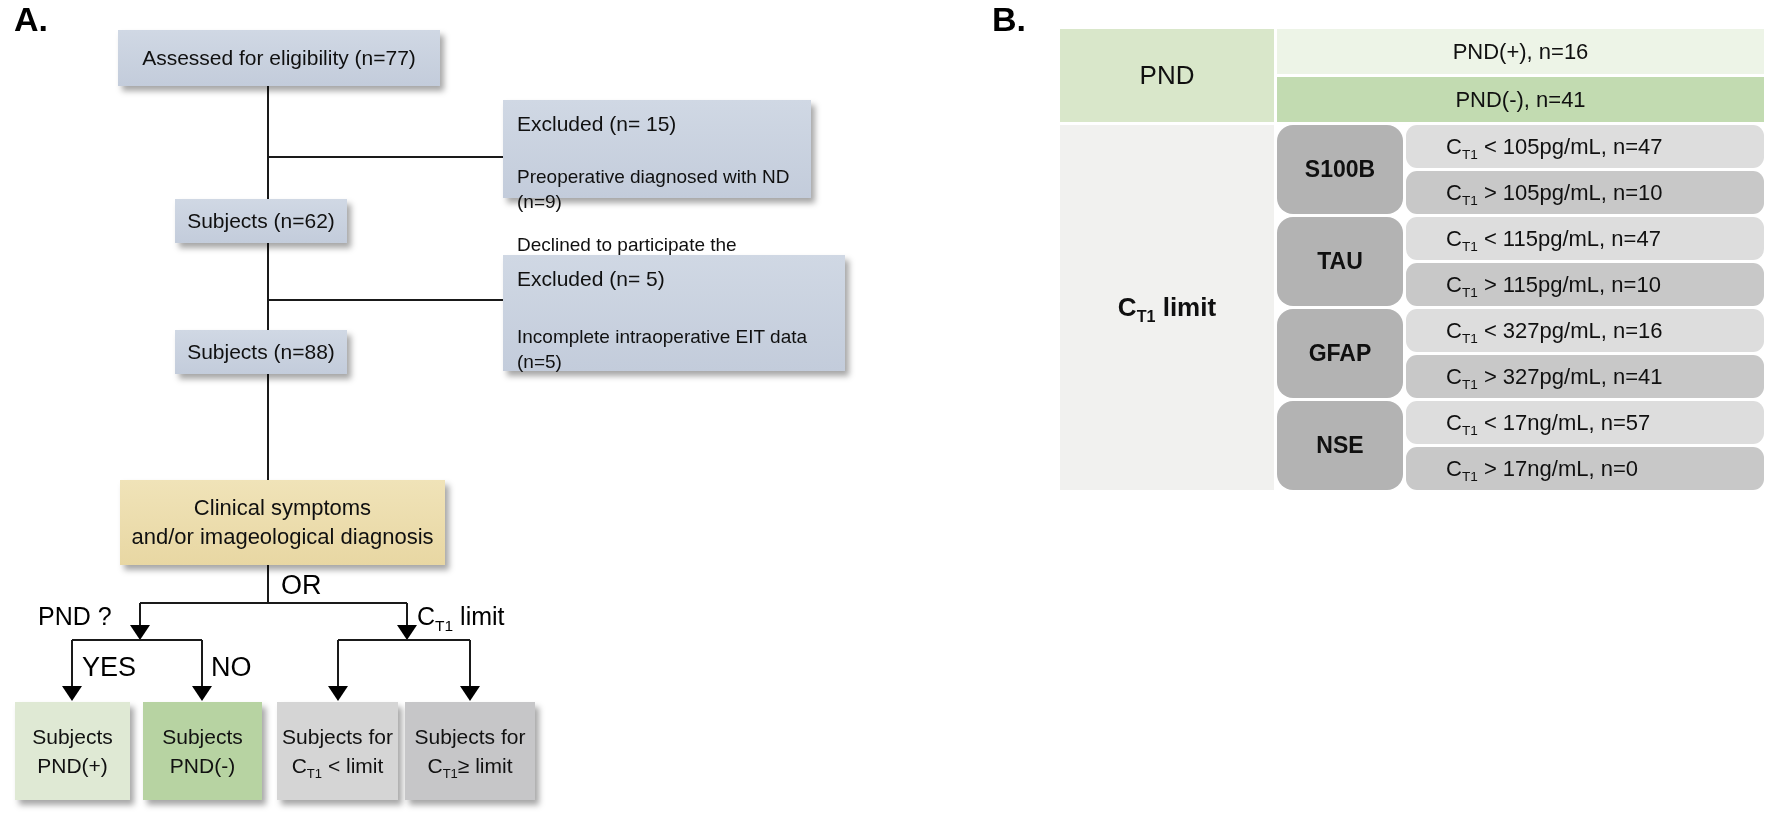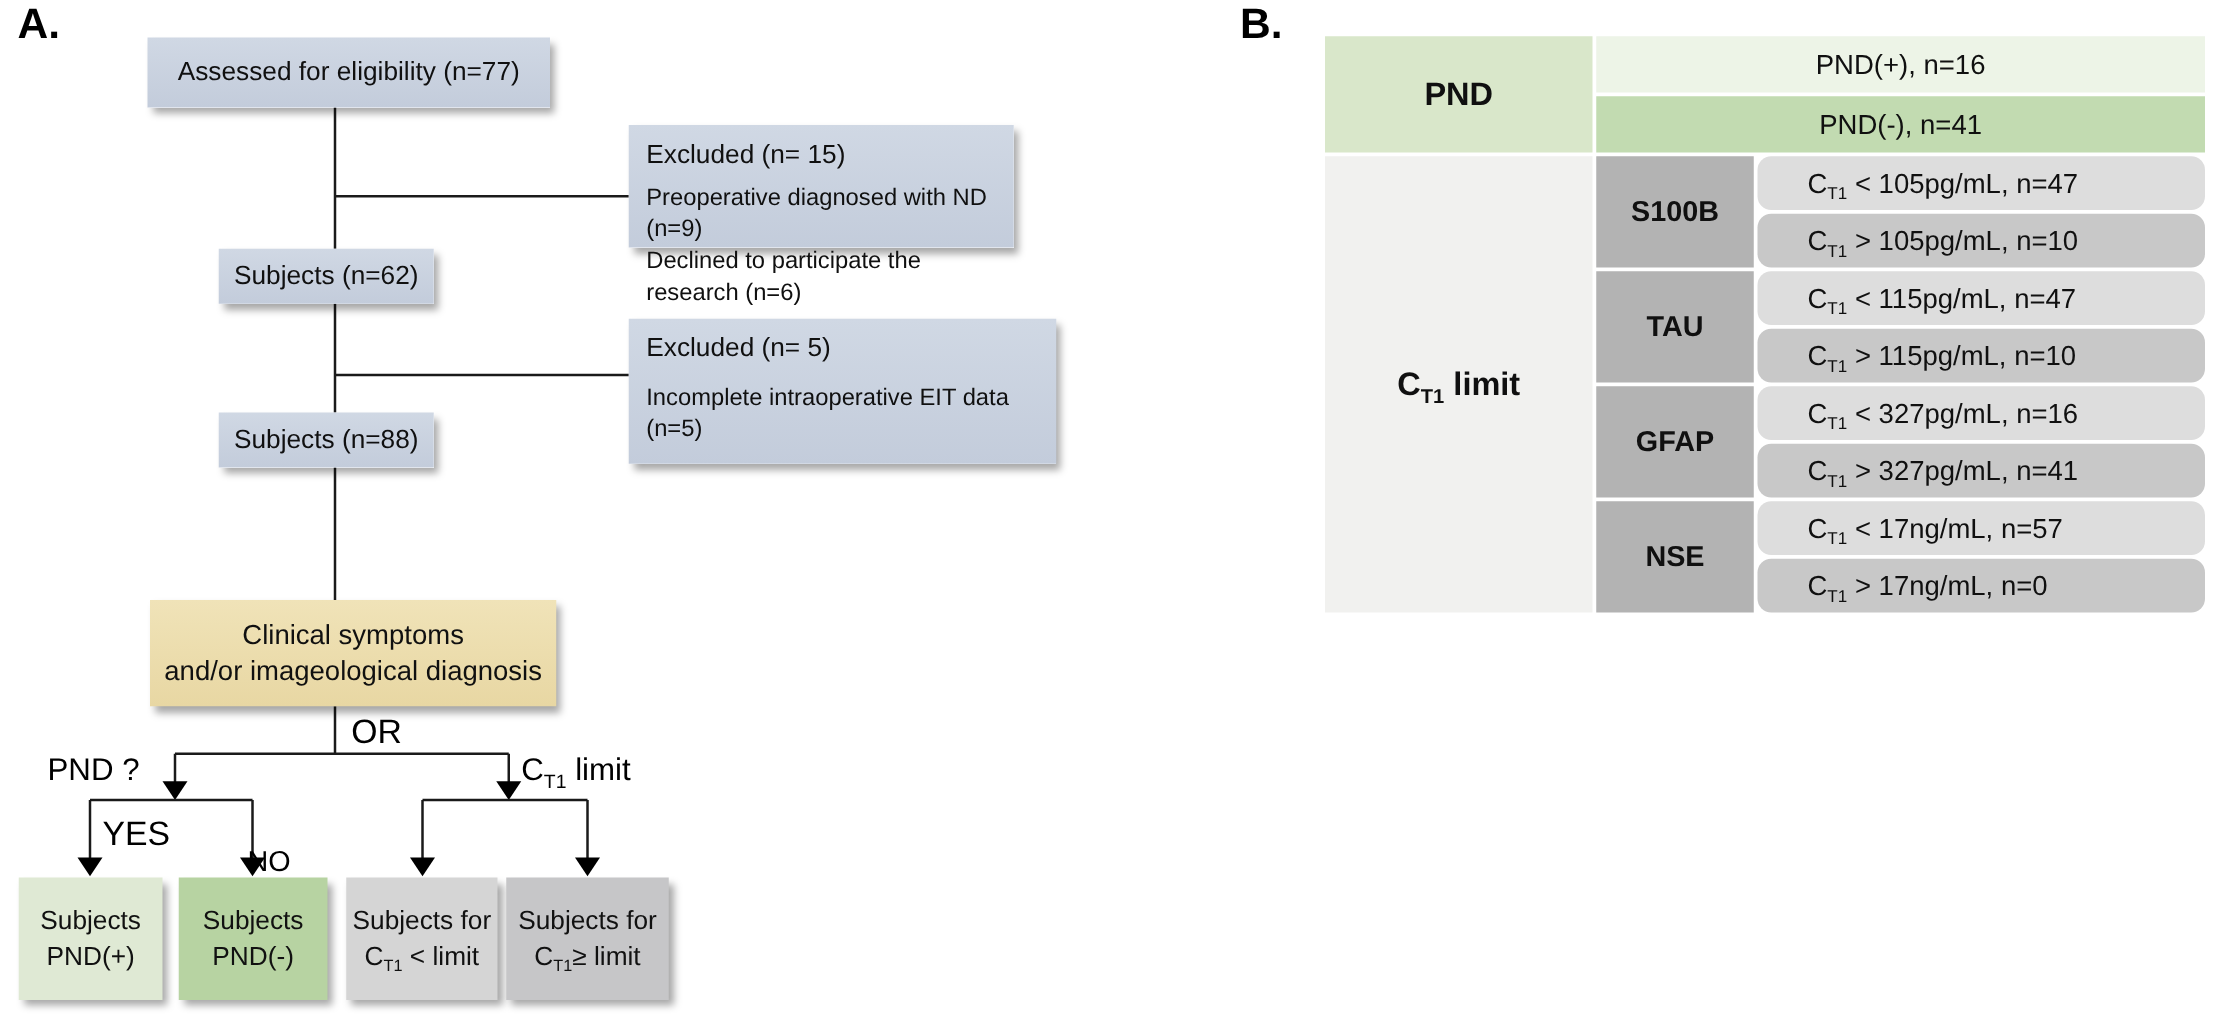--- a/index.html
+++ b/index.html
@@ -7,39 +7,39 @@
        font-family:"Liberation Sans",sans-serif;color:#111;overflow:hidden;}
   .plabel{position:absolute;font-size:34px;font-weight:bold;color:#000;}
   
   .fbox{position:absolute;display:flex;flex-direction:column;align-items:center;justify-content:center;
         text-align:center;font-size:21px;line-height:1.3;color:#101010;
         box-shadow:4px 5px 6px rgba(0,0,0,0.35);}
   .blue{background:linear-gradient(180deg,#d0d8e4 0%,#c3ccdb 100%);}
   .tan{background:linear-gradient(180deg,#f0e3b8 0%,#e8d7a3 100%);font-size:22px;}
   .excl{align-items:flex-start;justify-content:flex-start;text-align:left;padding:10px 8px 0 14px;box-sizing:border-box;}
   .excl-title{font-size:21px;margin-bottom:9px;}
-  .excl-item{font-size:19px;line-height:1.32;}
+  .excl-item{font-size:19px;line-height:1.32;margin-top:18px;}
   .flabel{position:absolute;font-size:25px;color:#000;white-space:nowrap;}
   sub{font-size:0.62em;line-height:0;}
   
   .outbox{position:absolute;top:702px;height:98px;display:flex;flex-direction:column;
           align-items:center;justify-content:center;text-align:center;font-size:21px;line-height:1.4;
           box-shadow:4px 5px 6px rgba(0,0,0,0.35);}
   
   #connectors{position:absolute;left:0;top:0;}
   #connectors line{stroke:#1a1a1a;stroke-width:2;}
   #connectors polygon{fill:#000;}
   
   #btable{position:absolute;left:1057px;top:26px;border-collapse:separate;border-spacing:3px;}
   #btable td{height:43px;vertical-align:middle;text-align:center;font-size:22px;color:#101010;}
-  .c-pnd{background:#d9e7ca;font-weight:bold;font-size:26px !important;width:212px;}
+  .c-pnd{background:#d9e7ca;font-weight:normal;font-size:26px !important;width:212px;}
   .c-pndpos{background:#edf4e7;}
   .c-pndneg{background:#c2dbb1;}
   .c-ct1{background:#f1f1ef;font-weight:bold;font-size:26px !important;}
-  .c-marker{background:#b3b3b3;font-weight:bold;font-size:23px !important;width:124px;}
+  .c-marker{background:#b3b3b3;font-weight:bold;font-size:23px !important;width:124px;border-radius:16px;}
   .c-data{width:358px;text-align:left !important;padding-left:40px;box-sizing:border-box;border-radius:11px;}
   .c-light{background:#dddddd;}
   .c-dark{background:#c8c8c8;}
 </style>
 </head>
 <body>
 
 <div id="fig">
 
   <div class="plabel" style="left:14px;top:0px;">A.</div>
@@ -100,21 +100,21 @@
 
   <div class="flabel" style="left:281px;top:570px;font-size:27px;">OR</div>
 
   <div class="flabel" style="left:38px;top:602px;">PND ?</div>
 
   <div class="flabel" style="left:417px;top:602px;">
     <span>C</span><sub>T1</sub><span> limit</span>
   </div>
 
   <div class="flabel" style="left:82px;top:652px;font-size:27px;">YES</div>
-  <div class="flabel" style="left:198px;top:652px;font-size:23px;margin-top:24px;">NO</div>
+  <div class="flabel" style="left:211px;top:652px;font-size:27px;">NO</div>
 
   <div class="outbox" style="left:15px;width:115px;background:#dfe9d4;">
     <div>Subjects</div>
     <div>PND(+)</div>
   </div>
 
   <div class="outbox" style="left:143px;width:119px;background:#b7d3a2;">
     <div>Subjects</div>
     <div>PND(-)</div>
   </div>

